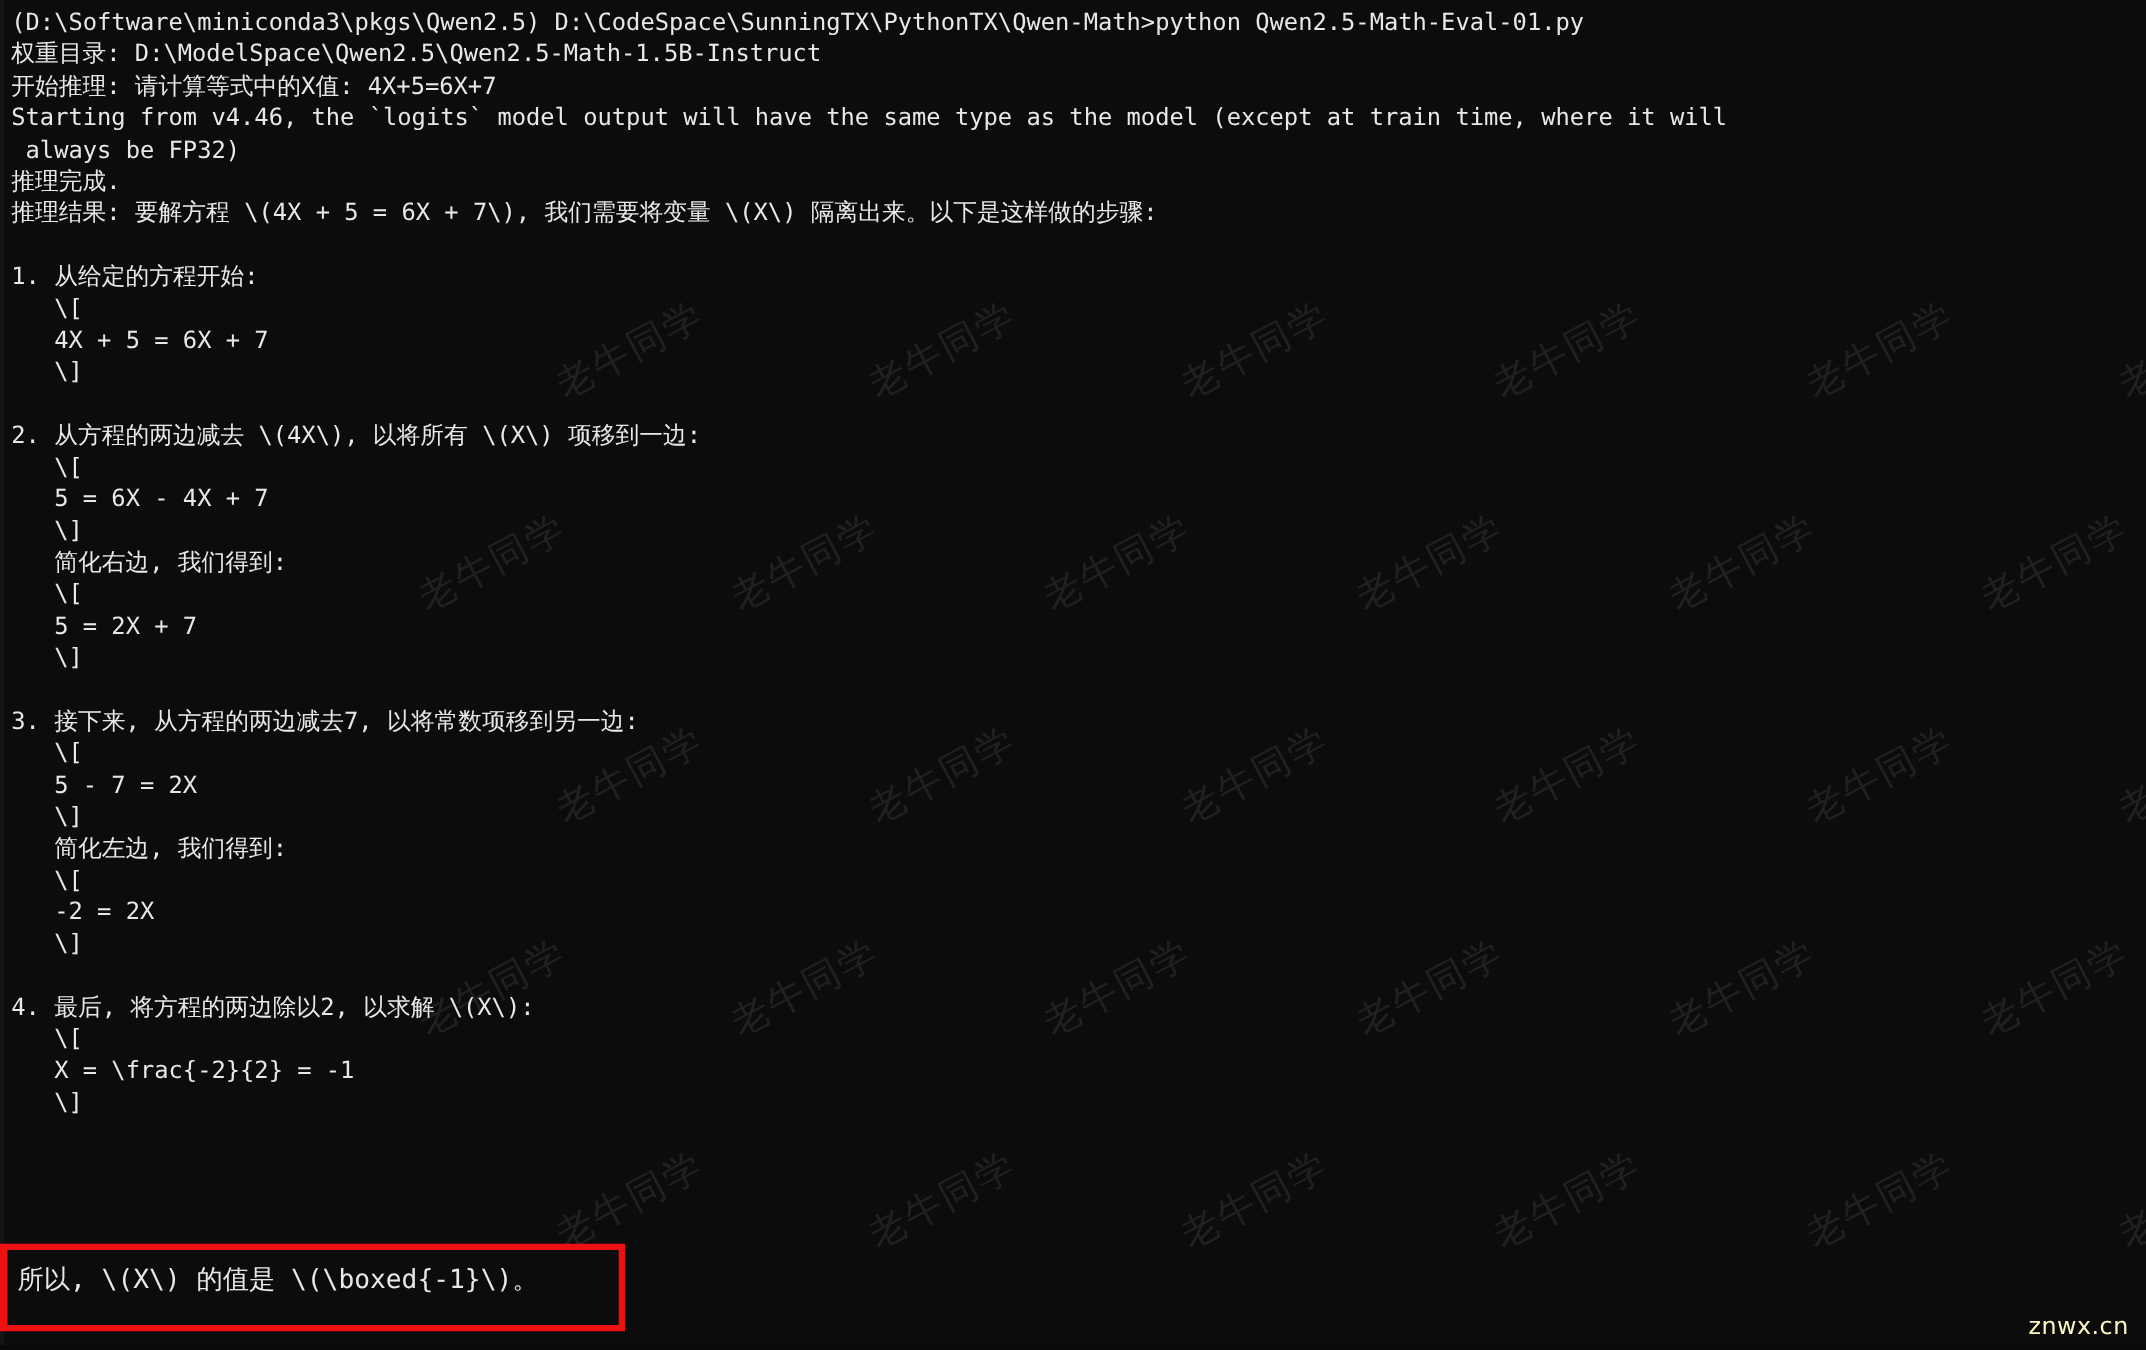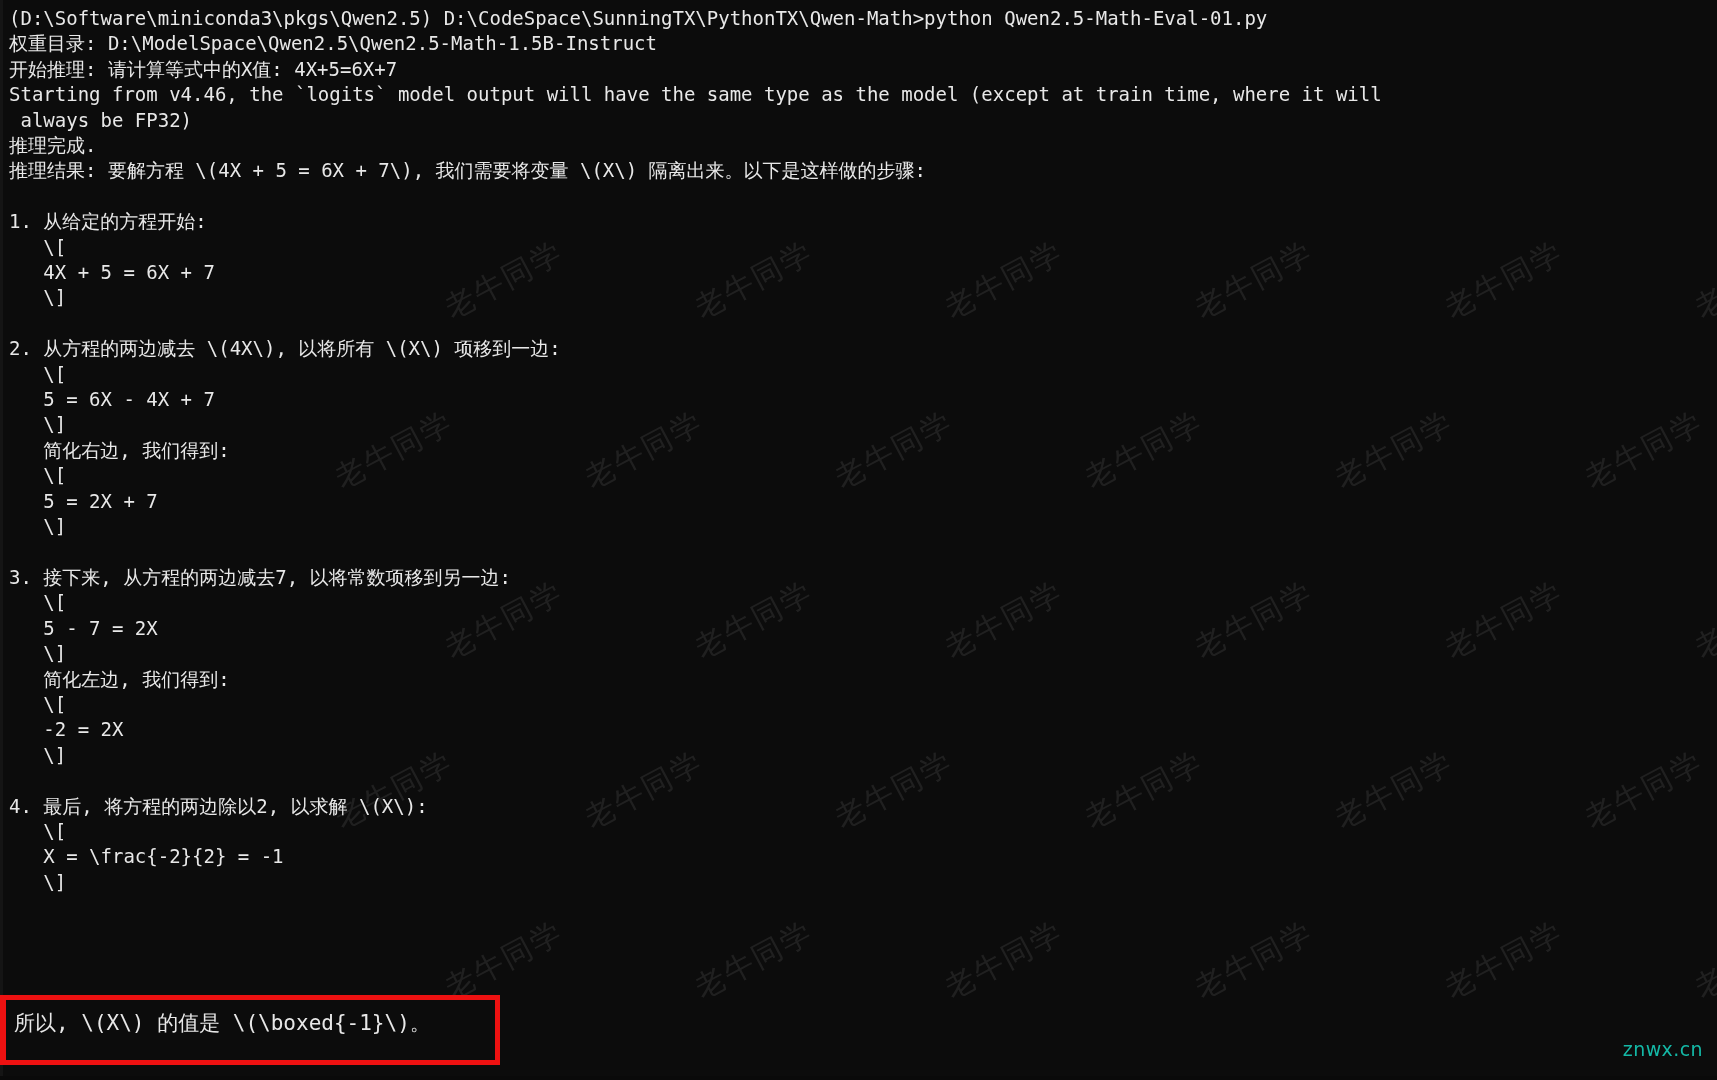--- a/index.html
+++ b/index.html
@@ -76,25 +76,25 @@
     font-size: 21px;
     line-height: 25.4px;
     color: #e8e8e8;
     white-space: pre;
   }
 
   
   #site-watermark {
     position: absolute;
     right: 14px;
-    bottom: 20px;
+    bottom: 8px;
     z-index: 6;
     font-family: "DejaVu Sans", "Liberation Sans", sans-serif;
     font-size: 19px;
-    color: #14b8a6;
+    color: #fef9c3;
     letter-spacing: 0.4px;
   }
 
   
   #left-edge {
     position: absolute;
     left: 0; top: 0; bottom: 0;
     width: 3px;
     background: #151515;
     z-index: 1;

